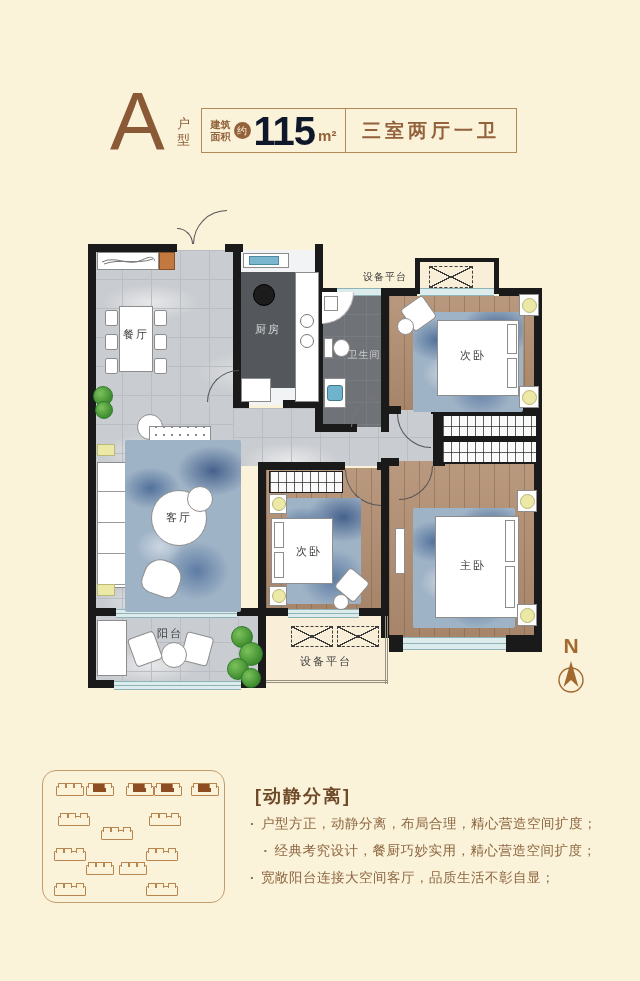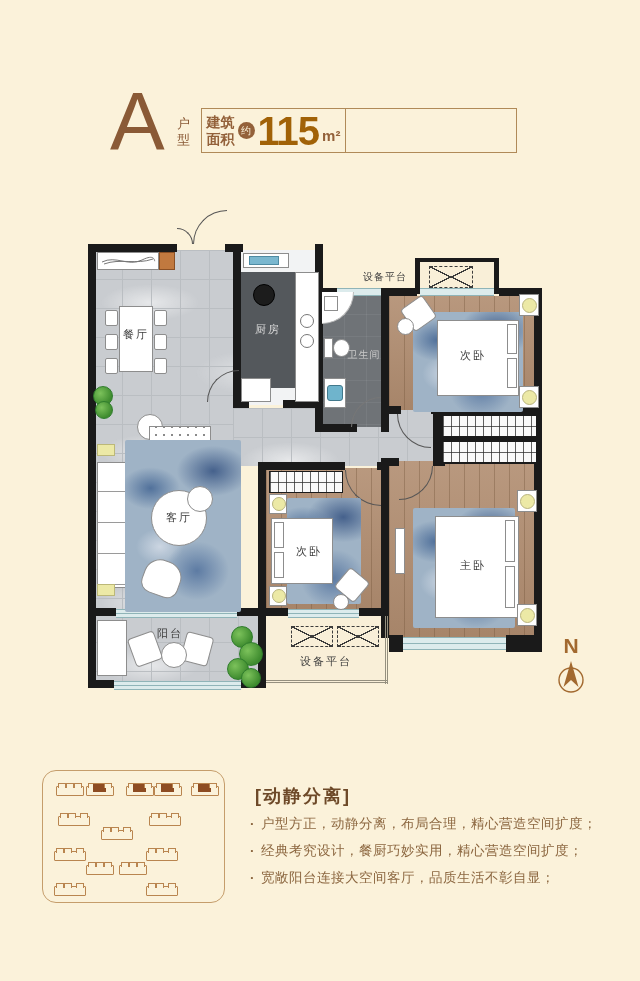--- a/index.html
+++ b/index.html
@@ -4,23 +4,23 @@
 <style>
   html,body{margin:0;padding:0;}
   body{width:640px;height:981px;position:relative;background:#fbf2da;font-family:"Liberation Sans","DejaVu Sans",sans-serif;overflow:hidden;}
   .abs{position:absolute;box-sizing:border-box;}
   
   .unit-letter{left:110px;top:80px;font-size:82px;line-height:1;color:#8a5a36;font-weight:500;}
   .unit-type{left:177px;top:116px;width:15px;font-size:13px;line-height:1.25;color:#8a5a36;letter-spacing:0;}
   .badge{left:201px;top:108px;width:316px;height:45px;border:1px solid #b08a58;display:flex;align-items:stretch;}
   .badge-cell1{width:143px;display:flex;align-items:center;justify-content:center;gap:3px;border-right:1px solid #b08a58;}
   .badge-cell2{flex:1;display:flex;align-items:center;justify-content:center;font-size:19px;letter-spacing:4px;color:#93613a;font-weight:700;}
-  .area-prefix{font-size:14px;line-height:1.2;color:#93613a;font-weight:700;}
+  .area-prefix{font-size:10px;line-height:1.2;color:#93613a;font-weight:700;}
   .approx-circle{width:17px;height:17px;border-radius:50%;background:#93613a;color:#fbf2da;font-size:10px;display:flex;align-items:center;justify-content:center;}
-  .area-num{font-size:40px;color:#a16207;font-weight:700;line-height:1;letter-spacing:-1px;}
+  .area-num{font-size:40px;color:#0f172a;font-weight:700;line-height:1;letter-spacing:-1px;}
   .area-unit{font-size:15px;color:#93613a;font-weight:700;align-self:center;margin-top:10px;}
   
   #plan{left:85px;top:230px;width:462px;height:465px;}
   .wall{position:absolute;background:#1a1a1a;}
   .tile{position:absolute;background-color:#c9ccd0;background-image:
     linear-gradient(#babec2 1px,transparent 1px),linear-gradient(90deg,#babec2 1px,transparent 1px),
     radial-gradient(ellipse 70px 26px at 30% 35%,rgba(255,255,255,.55),transparent 70%),
     radial-gradient(ellipse 90px 32px at 72% 68%,rgba(255,255,255,.45),transparent 70%);
     background-size:29px 29px,29px 29px,190px 150px,230px 180px;}
   .wood{position:absolute;background-color:#b18d70;background-image:
@@ -71,20 +71,21 @@
 <div class="abs badge">
   <div class="badge-cell1">
     <div class="area-prefix">
       <div>建筑</div>
       <div>面积</div>
     </div>
     <div class="approx-circle">约</div>
     <div class="area-num">115</div>
     <div class="area-unit">m²</div>
   </div>
+  <div class="badge-cell2">三室两厅一卫</div>
 </div>
 
 <div class="abs" id="plan">
 
   <div class="tile" style="left:8px;top:20px;width:142px;height:360px;"></div>
   <div class="tile" style="left:148px;top:178px;width:204px;height:58px;"></div>
   <div class="tile" style="left:8px;top:383px;width:167px;height:72px;"></div>
   <div class="kfloor" style="left:150px;top:20px;width:85px;height:155px;"></div>
   <div class="bathfloor" style="left:237px;top:62px;width:66px;height:135px;"></div>
   <div class="wood" style="left:304px;top:62px;width:153px;height:118px;"></div>
@@ -303,18 +304,18 @@
       <i></i>
     </div>
 </div>
 
 <div class="abs appr-title">
   <span>[</span><span>动静分离</span><span>]</span>
 </div>
 <div class="bullet" style="top:815px;">
   <span class="dot">·</span><span>户型方正，动静分离，布局合理，精心营造空间扩度；</span>
 </div>
-<div class="bullet" style="top:842px;">
+<div class="bullet" style="top:842px;text-align:center;">
   <span class="dot">·</span><span>经典考究设计，餐厨巧妙实用，精心营造空间扩度；</span>
 </div>
 <div class="bullet" style="top:869px;">
   <span class="dot">·</span><span>宽敞阳台连接大空间客厅，品质生活不彰自显；</span>
 </div>
 
 </body></html>

